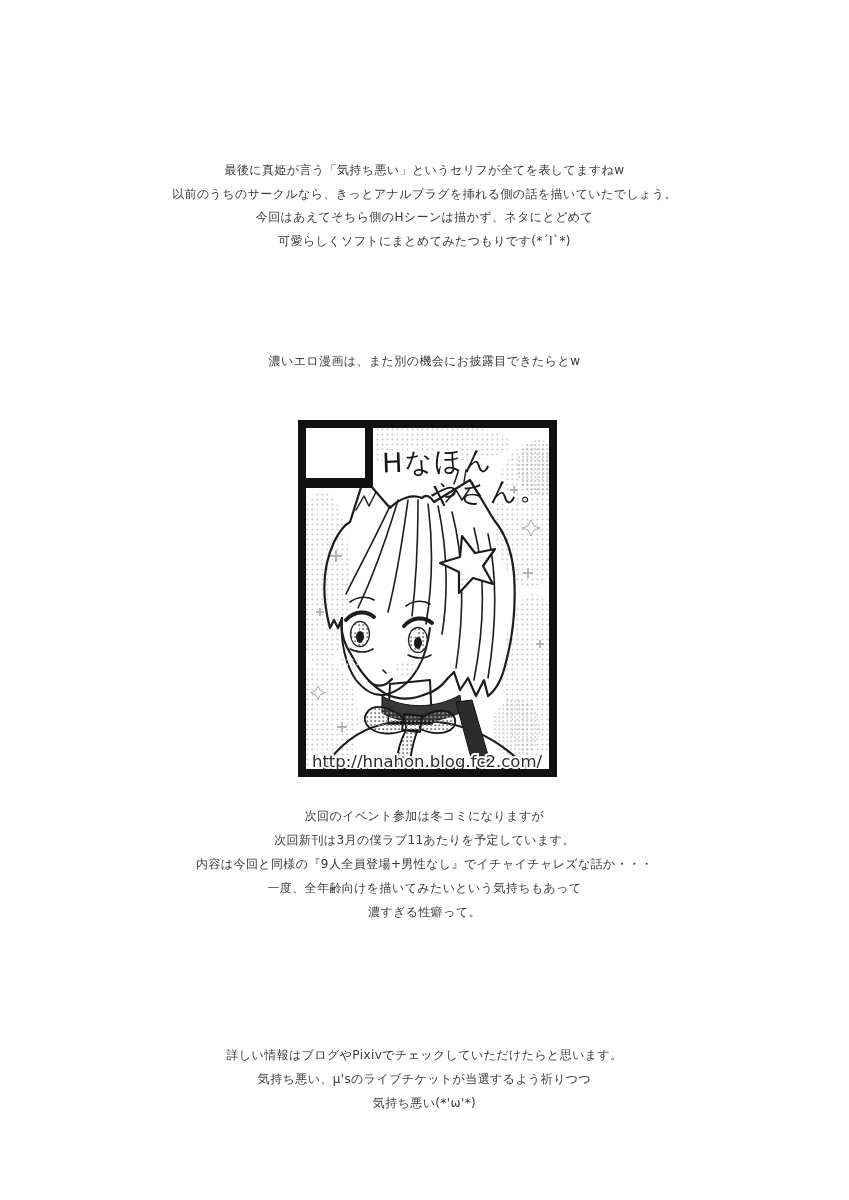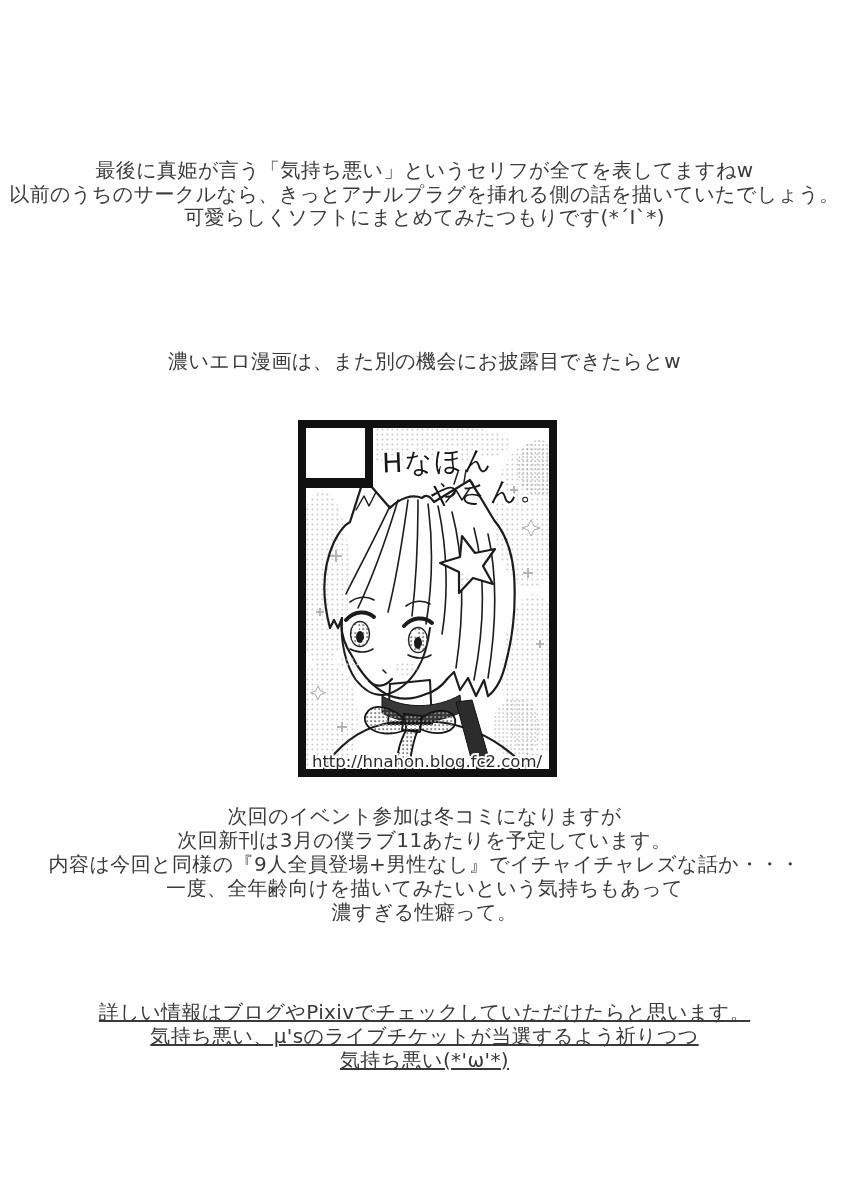--- a/index.html
+++ b/index.html
@@ -7,50 +7,51 @@
     position:relative;
     width:849px;height:1200px;
     background:#ffffff;
     font-family:"DejaVu Sans","Liberation Sans",sans-serif;
     color:#3a3a3a;
     overflow:hidden;
   }
   .tb{
     position:absolute;left:0;width:849px;
     text-align:center;
-    font-size:20px;
+    font-size:12px;
     line-height:23.5px;
     letter-spacing:0.4px;
     white-space:nowrap;
   }
   .tb .line{height:23.5px;}
   .tb3 .line, .tb4 .line{height:24px;}
   #block1{top:159px;}
   #block2{top:306px;margin-top:44px;}
   #block3{top:804px;line-height:24px;}
-  #block4{top:1000px;line-height:24px;text-decoration:underline;}
+  #block4{top:1043px;line-height:24px;}
   .banner{
     position:absolute;
     left:298px;top:420px;
     width:259px;height:357px;
     box-sizing:border-box;
     border:8px solid #111;
     background:#fff;
   }
   .banner svg{display:block;width:243px;height:341px;}
   .lineart{stroke:#1c1c1c;stroke-linecap:round;stroke-linejoin:round;fill:none;}
 </style>
 </head>
 <body>
 
 <div class="page">
 
   <div class="tb" id="block1">
     <div class="line">最後に真姫が言う「気持ち悪い」というセリフが全てを表してますねw</div>
     <div class="line">以前のうちのサークルなら、きっとアナルプラグを挿れる側の話を描いていたでしょう。</div>
+    <div class="line">今回はあえてそちら側のHシーンは描かず、ネタにとどめて</div>
     <div class="line">可愛らしくソフトにまとめてみたつもりです(*´I`*)</div>
   </div>
 
   <div class="tb" id="block2">
     <div class="line">濃いエロ漫画は、また別の機会にお披露目できたらとw</div>
   </div>
 
   <div class="banner">
     <svg viewBox="0 0 243 341">
       <defs>

